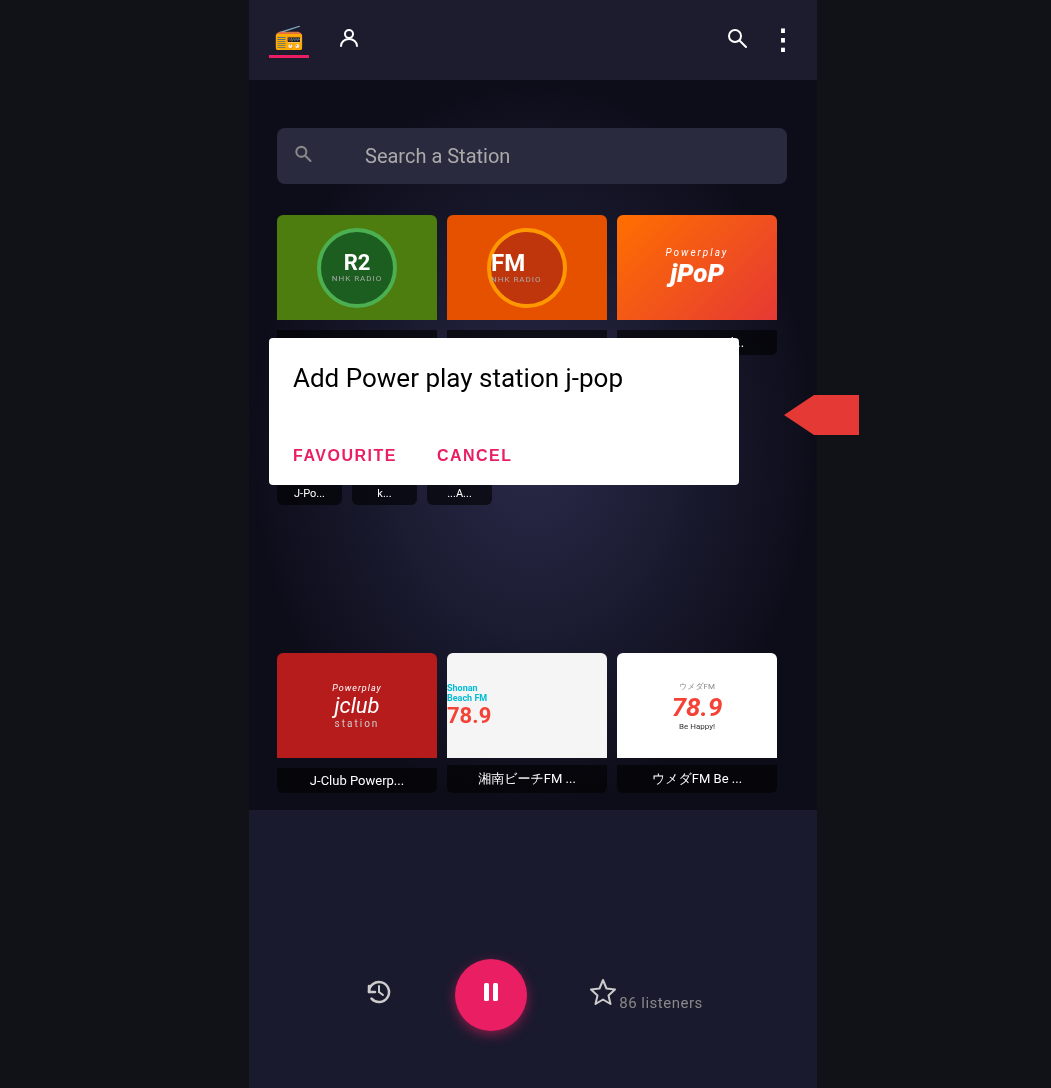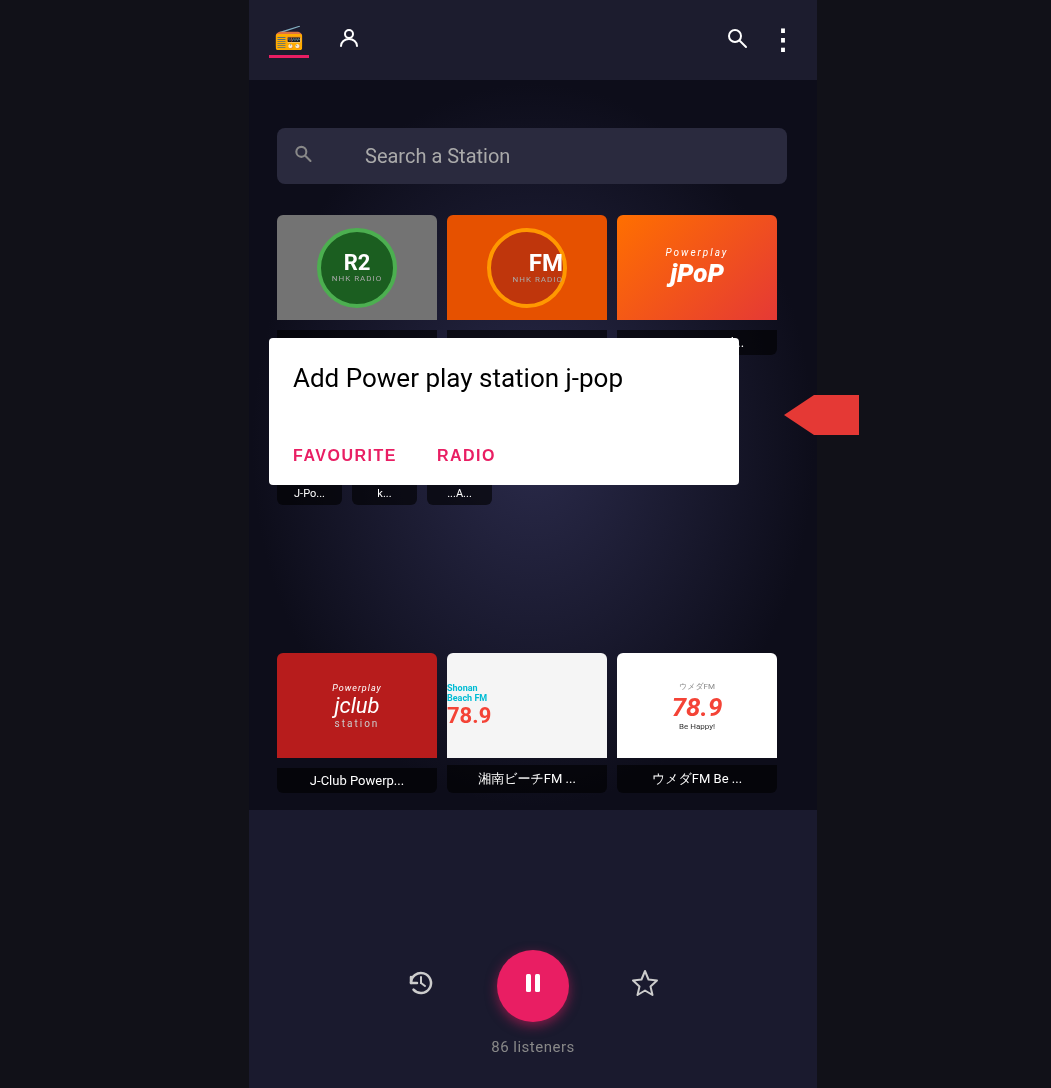--- a/index.html
+++ b/index.html
@@ -148,21 +148,21 @@
       font-size: 13px;
       text-align: center;
       padding: 5px 4px;
       width: 100%;
       position: absolute;
       bottom: 0;
     }
 
     
     .nhk-r2-bg {
-      background: #737373;
+      background: #4d7c0f;
     }
     .nhk-r2-inner {
       width: 80px;
       height: 80px;
       border-radius: 50%;
       border: 4px solid #4caf50;
       background: #1b5e20;
       display: flex;
       align-items: center;
       justify-content: center;
@@ -184,21 +184,21 @@
     .nhk-fm-bg {
       background: #e65100;
     }
     .nhk-fm-inner {
       width: 80px;
       height: 80px;
       border-radius: 50%;
       border: 4px solid #ff9800;
       background: #bf360c;
       display: flex;
-      align-items: flex-end;
+      align-items: flex-start;
       justify-content: center;
       flex-direction: column;
     }
     .nhk-fm-text {
       color: #fff;
       font-size: 24px;
       font-weight: bold;
       line-height: 1;
     }
 
@@ -269,21 +269,21 @@
 
     
     .player-bar {
       position: absolute;
       bottom: 0;
       left: 249px;
       width: 568px;
       height: 170px;
       background: #1a1a2e;
       display: flex;
-      flex-direction: column;
+      flex-direction: row;
       align-items: center;
       justify-content: center;
       z-index: 10;
     }
     .player-controls {
       display: flex;
       align-items: center;
       justify-content: center;
       gap: 60px;
       margin-bottom: 16px;
@@ -528,21 +528,21 @@
         </div>
         <div class="station-label" style="color:#fff; background:rgba(0,0,0,0.6);">ウメダFM Be ...</div>
       </div>
     </div>
   </div>
 
   <div class="dialog-overlay" style="top: 258px; left: 20px; width: 470px;">
     <div class="dialog-title">Add Power play station j-pop</div>
     <div class="dialog-actions">
       <button class="dialog-btn btn-favourite">FAVOURITE</button>
-      <button class="dialog-btn btn-cancel">RADIO</button>
+      <button class="dialog-btn btn-cancel">CANCEL</button>
     </div>
   </div>
 
 </div>
 
 <div class="red-arrow-container" style="top: 395px; right: 192px; z-index: 50;">
   <div class="red-arrow-left"></div>
   <div class="red-arrow-box"></div>
 </div>
 

